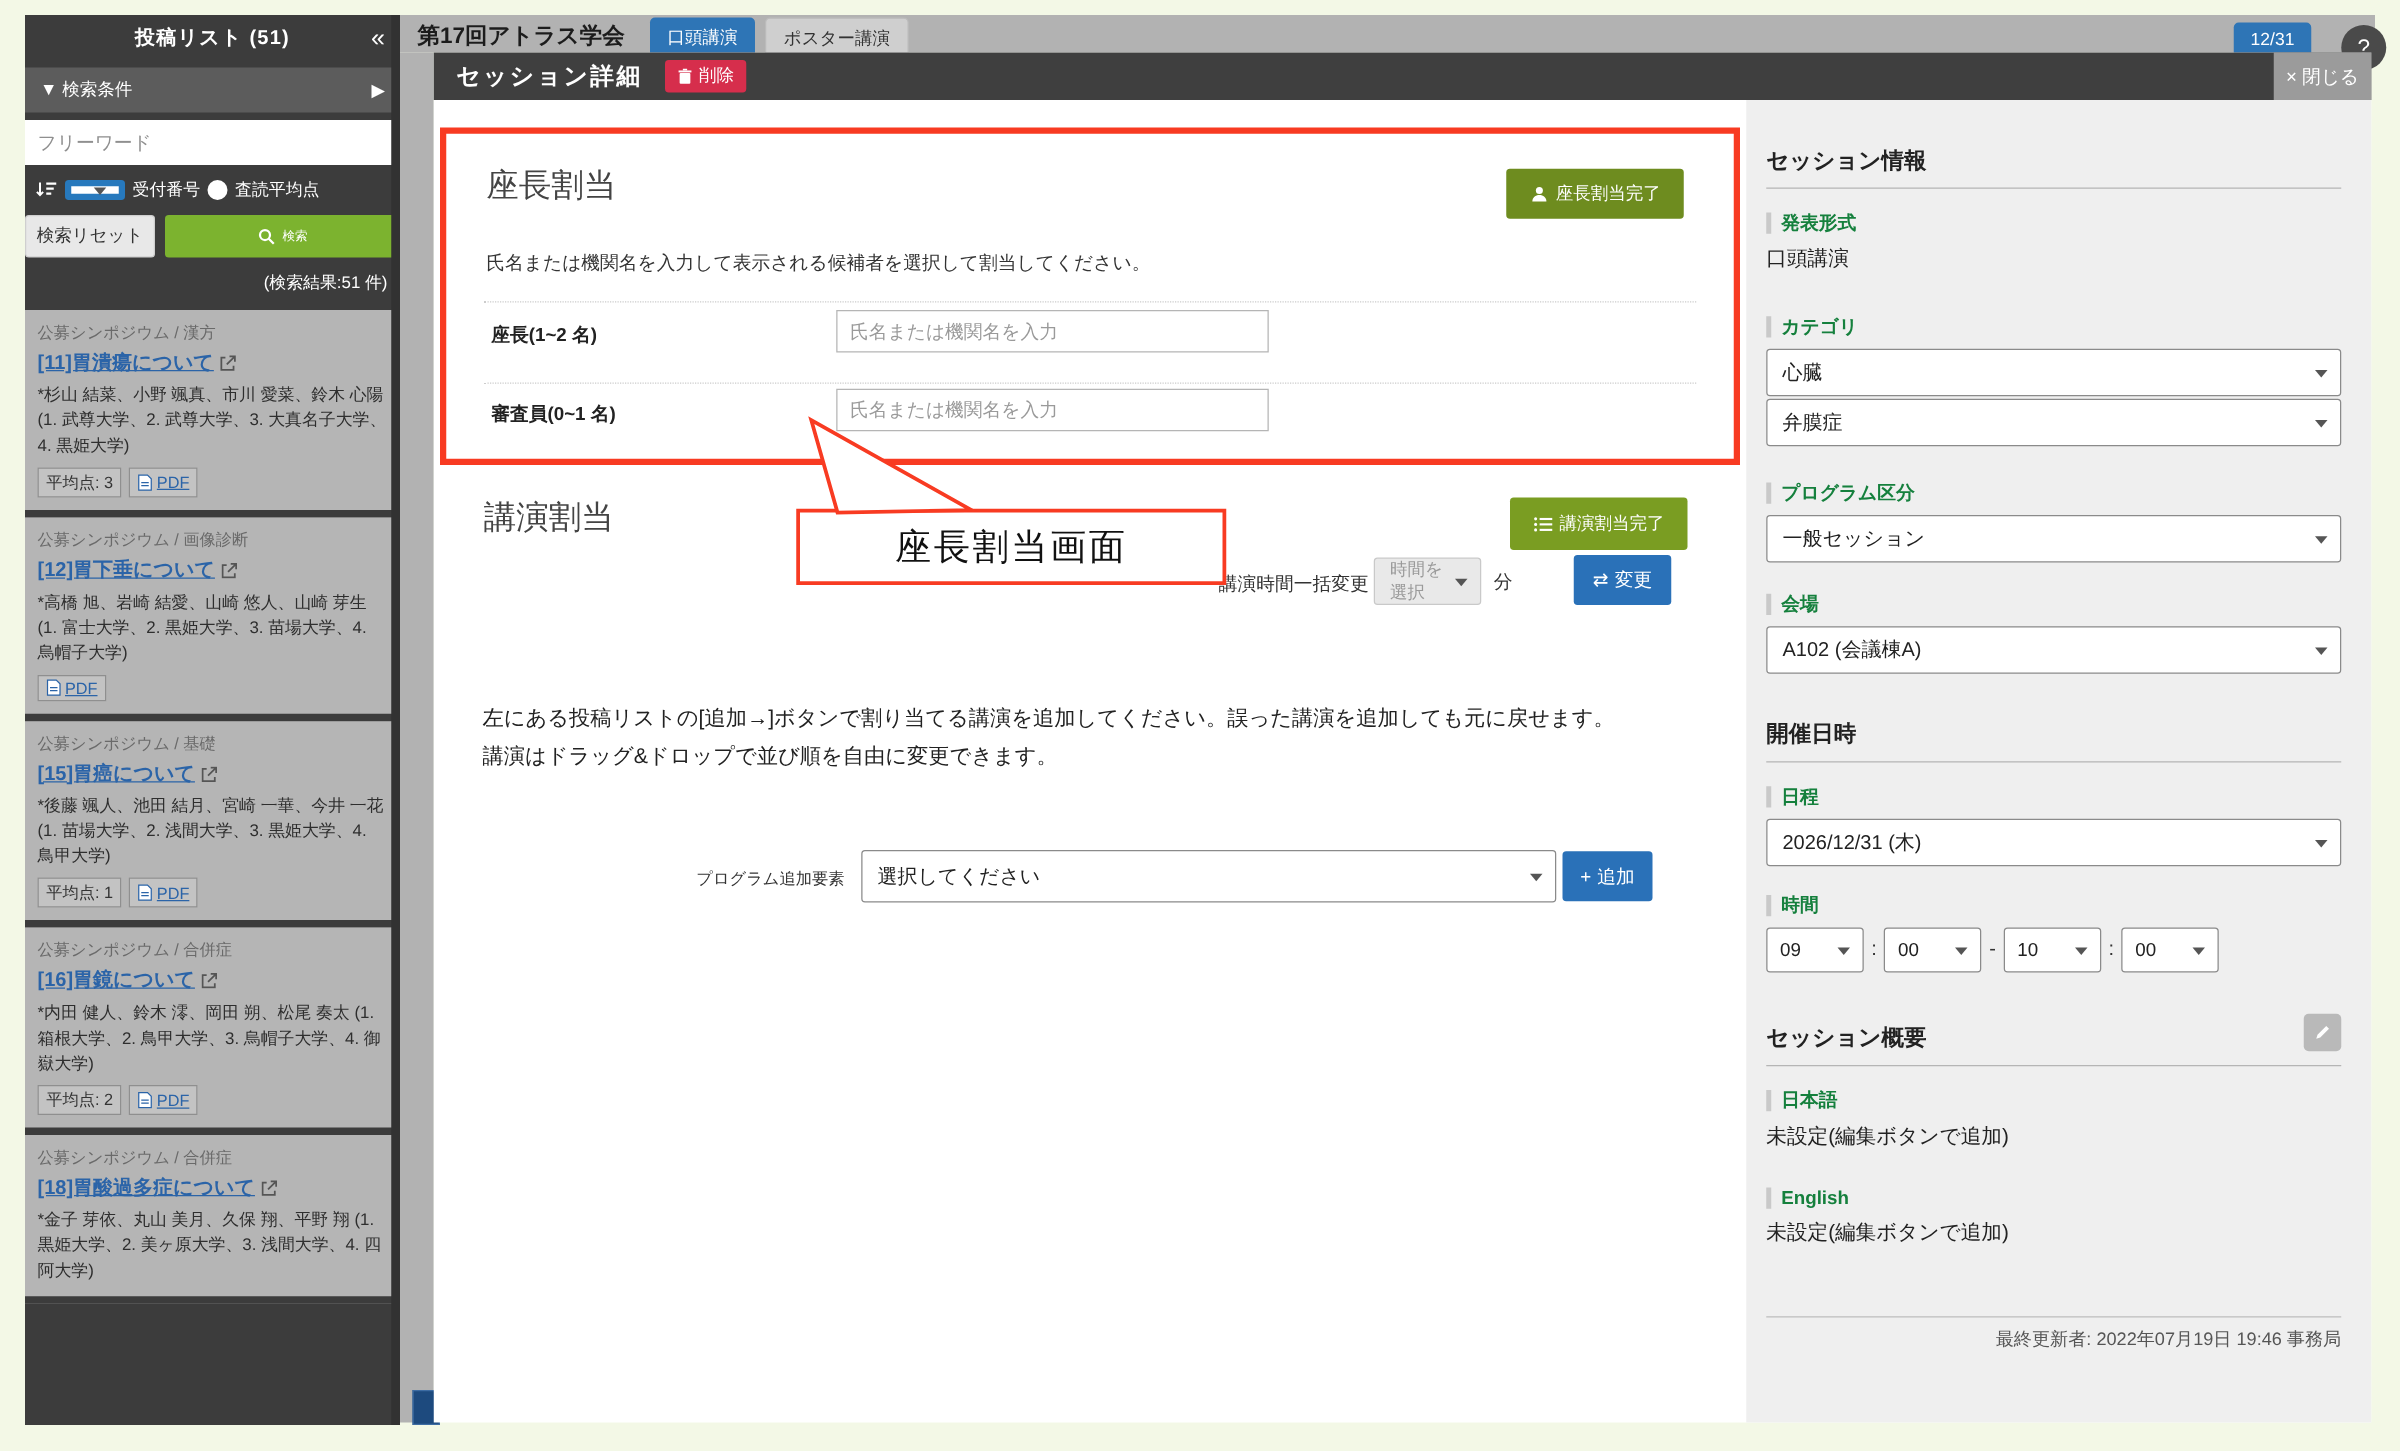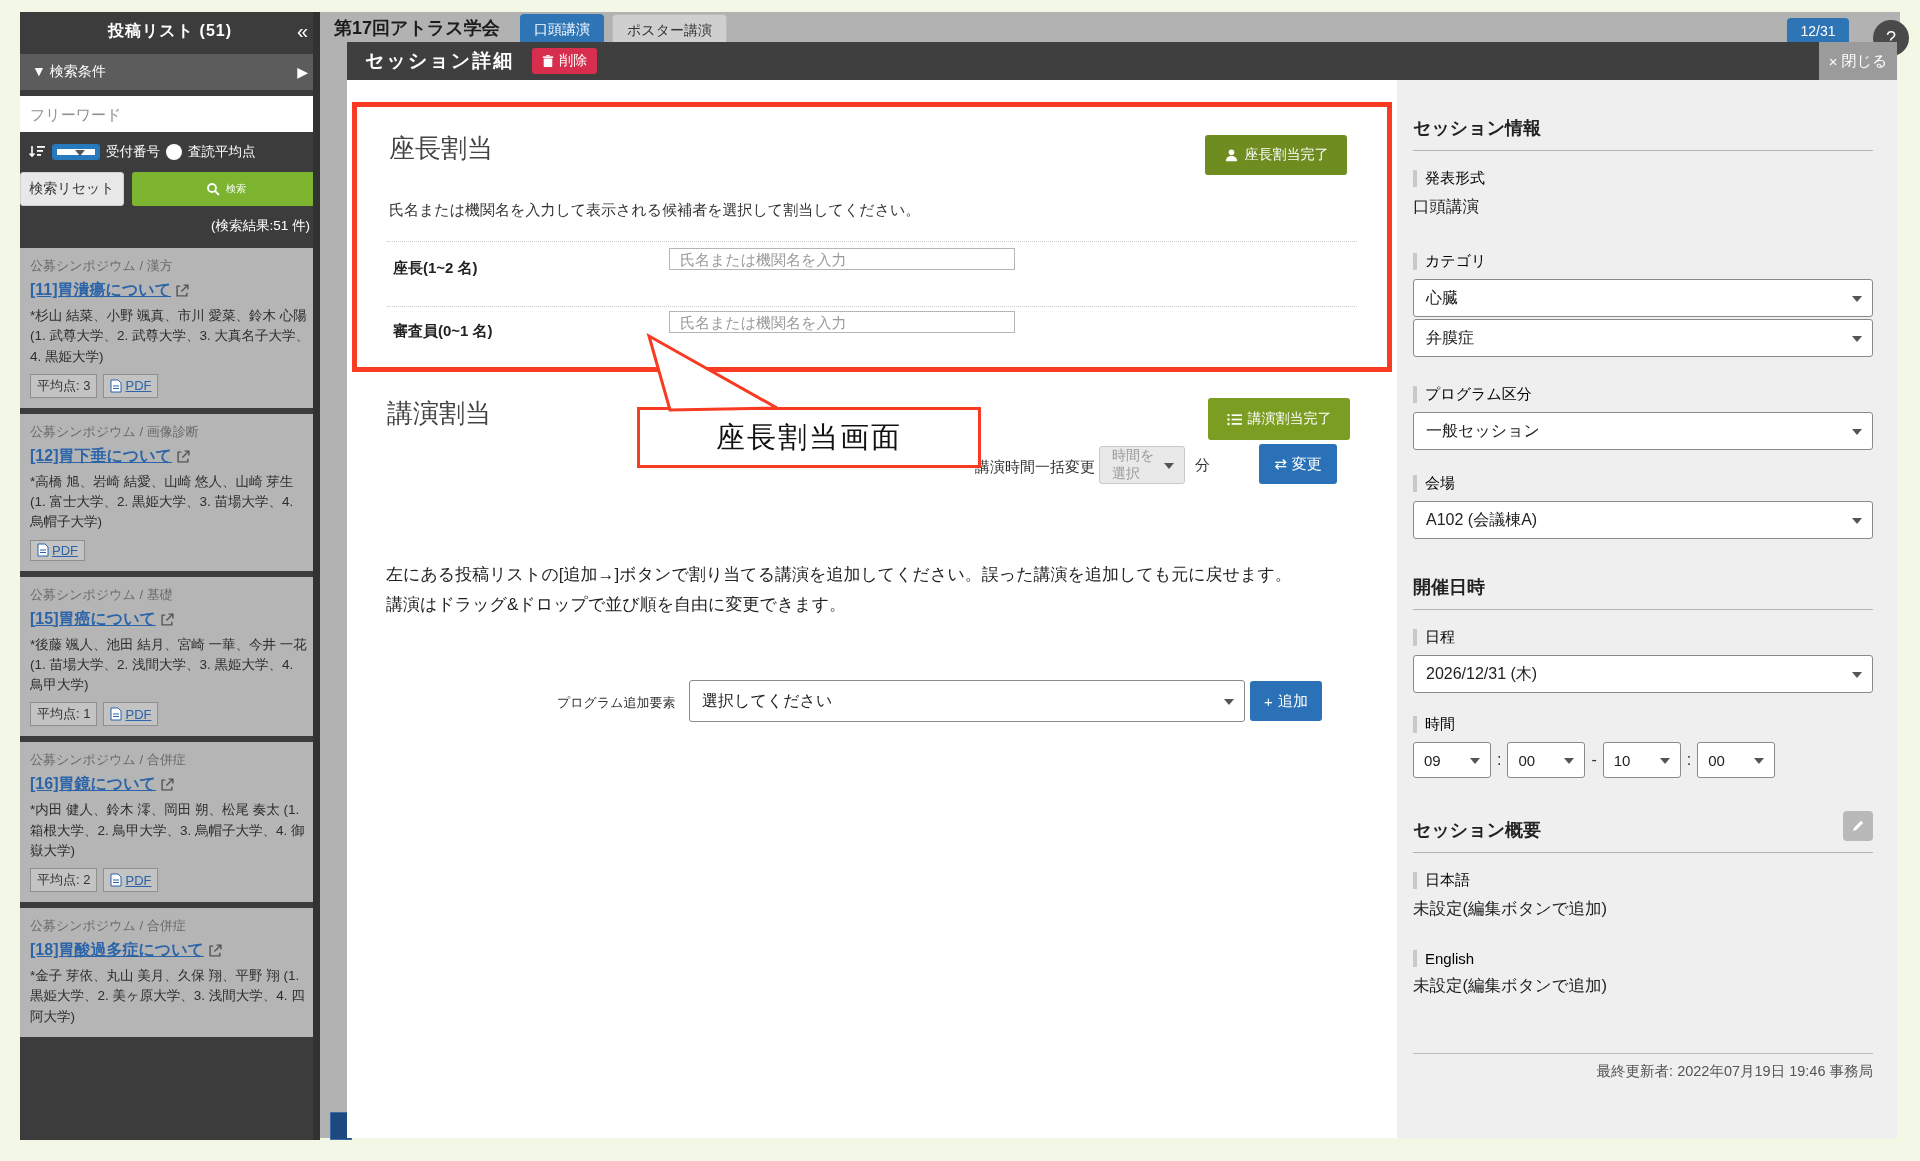--- a/index.html
+++ b/index.html
@@ -64,21 +64,21 @@
 
   
   .red-box { position:absolute; left:5px; top:22px; width:1040px; height:270px; border:5px solid #f83b22; background:#fff; z-index:2; }
   .chair-h { position:absolute; left:32px; top:24px; font-size:26px; font-weight:400; color:#444; }
   .olive-btn { position:absolute; border:0; border-radius:3px; color:#fff; font-size:14px;
     display:flex; align-items:center; justify-content:center; gap:6px; }
   .chair-done { right:40px; top:28px; width:142px; height:40px; background:#6e8c1f; }
   .chair-desc { position:absolute; left:32px; top:94px; font-size:15px; color:#333; }
   .dotline { position:absolute; left:30px; right:30px; border-top:1px dotted #ccc; }
   .chair-lbl { position:absolute; left:36px; font-size:15px; font-weight:bold; color:#222; }
-  .chair-input { position:absolute; left:312px; width:346px; height:22px; border:1px solid #b5b5b5; padding:0 10px; font-size:15px; }
+  .chair-input { position:absolute; left:312px; width:346px; height:34px; border:1px solid #b5b5b5; padding:0 10px; font-size:15px; }
   .chair-input::placeholder { color:#9a9a9a; }
 
   
   .callout { position:absolute; left:290px; top:327px; width:344px; height:61px; background:#fff; border:3px solid #f83b22;
     z-index:4; display:flex; align-items:center; justify-content:center; font-size:29px; color:#111; letter-spacing:2px; }
   .callout-arrow { position:absolute; left:288px; top:248px; width:210px; height:146px; z-index:5; pointer-events:none; }
 
   
   .lect-h { position:absolute; left:40px; top:316px; font-size:26px; font-weight:400; color:#444; }
   .lect-done { left:861px; top:318px; width:142px; height:42px; background:#7a9d22; }
@@ -97,21 +97,21 @@
     font-size:15px; font-weight:bold; display:flex; align-items:center; padding:0 14px; }
   .stats-right { position:absolute; left:430px; }
   .instructions { position:absolute; left:39px; top:480px; width:955px; font-size:17px; color:#222; line-height:1.75; }
   .prog-lbl { position:absolute; left:210px; top:614px; font-size:13px; color:#333; }
   .prog-sel { position:absolute; left:342px; top:600px; width:556px; height:42px; }
   .add-btn { left:903px; top:601px; width:72px; height:40px; }
 
   
   .right-panel { position:absolute; right:0; top:0; width:500px; height:100%; background:#efefef; padding:36px 24px 0 16px; }
   .rp-h { font-size:18px; font-weight:bold; color:#222; border-bottom:1px solid #b5b5b5; padding-bottom:10px; margin-bottom:18px; position:relative; }
-  .rp-lbl { display:flex; align-items:center; gap:8px; color:#000000; font-size:15px; margin-bottom:8px; }
+  .rp-lbl { display:flex; align-items:center; gap:8px; color:#15803d; font-size:15px; margin-bottom:8px;font-weight:bold; }
   .rp-lbl::before { content:""; width:4px; height:17px; background:#c9c9c9; }
   .rp-val { font-size:16.5px; color:#222; }
   .rp-sel { height:38px; font-size:16px; }
   .time-row { display:flex; align-items:center; gap:6px; }
   .time-row .sel { width:78px; height:36px; font-size:15px; padding:0 20px 0 10px; }
   .time-sep { font-size:16px; color:#333; }
   .pencil-btn { position:absolute; right:0; top:-7px; width:30px; height:30px; background:#b9b9b9; border:0; border-radius:4px;
     display:flex; align-items:center; justify-content:center; }
   .rp-footer { border-top:1px solid #bdbdbd; padding-top:8px; text-align:right; font-size:14.5px; color:#555; } .mb22{margin-bottom:22px;} .mb24{margin-bottom:24px;} .mb28{margin-bottom:28px;}
   .mb30{margin-bottom:30px;} .mb34{margin-bottom:34px;} .mb36{margin-bottom:36px;} .mb40{margin-bottom:40px;} .mb56{margin-bottom:56px;}

